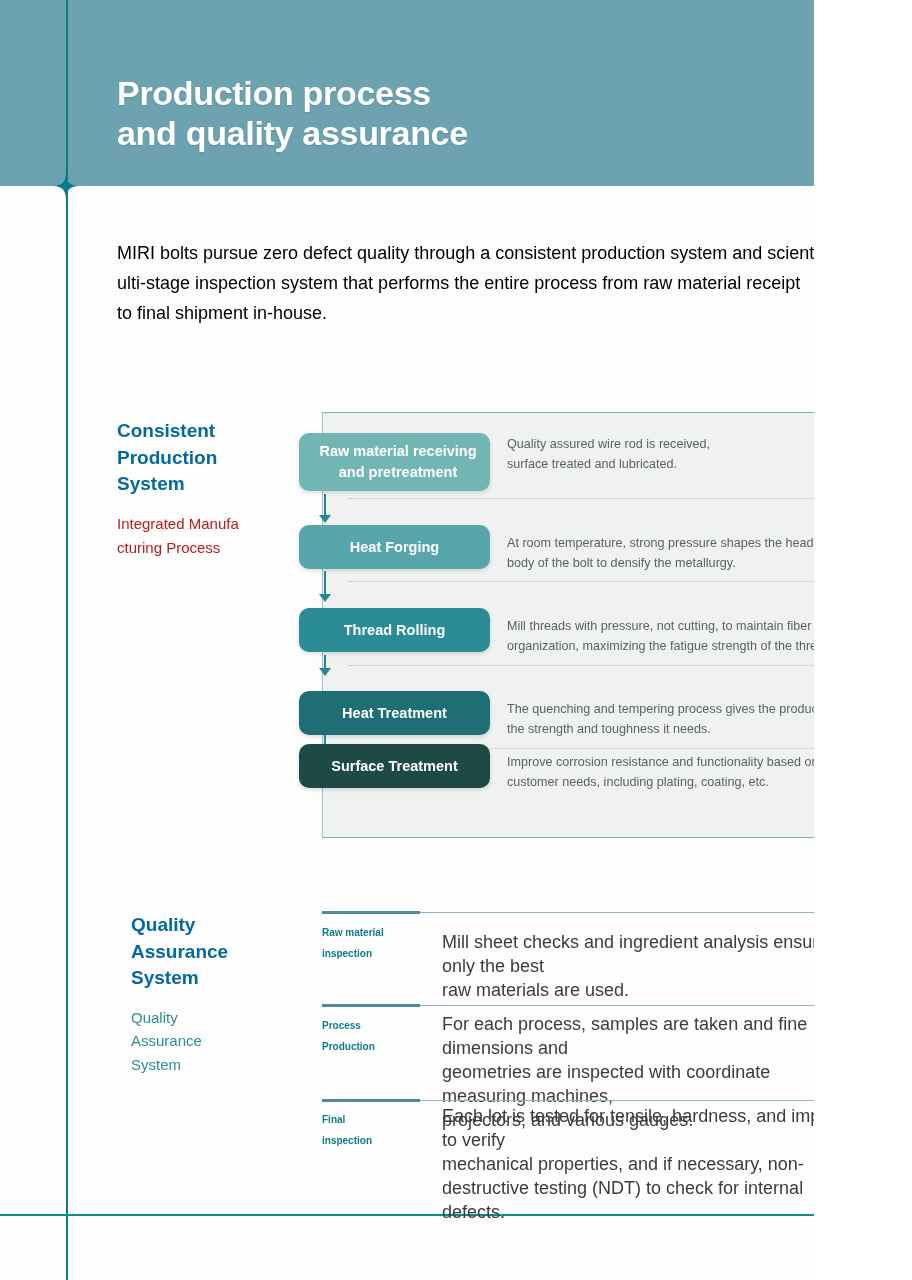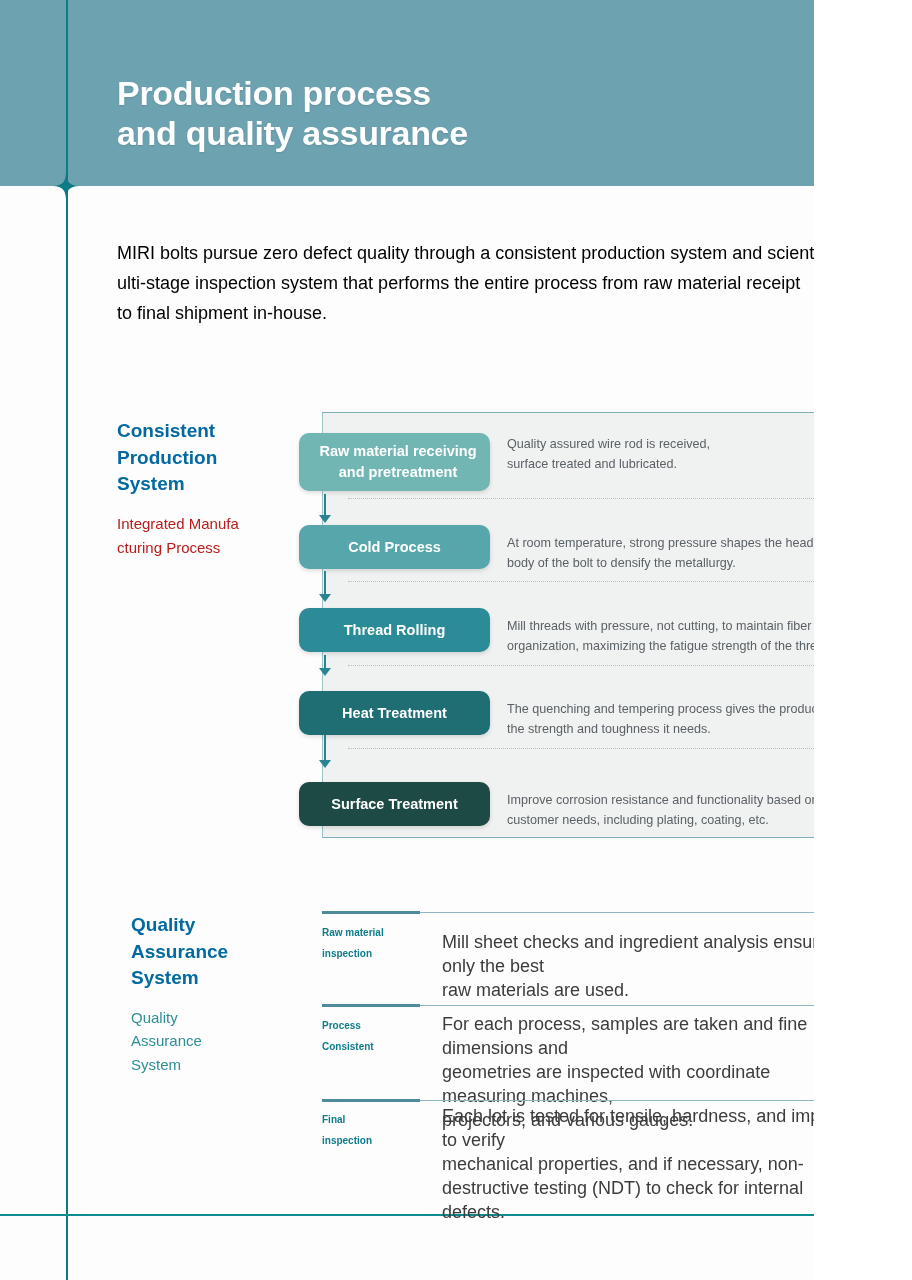--- a/index.html
+++ b/index.html
@@ -232,21 +232,21 @@
     <div class="flow-desc">Quality assured wire rod is received,
 surface treated and lubricated.</div>
   </div>
   <div class="arrow" style="left:318px; top:494px; height:30px;">
     <div class="stem" style="height:22px;"></div>
     <div class="head" style="top:21px;"></div>
   </div>
   <div class="dotted" style="left:348px; top:498px; width:502px;"></div>
 
   <div class="flow-row" style="left:299px; top:525px;">
-    <div class="flow-box" style="background:#56A6AC;">Cold Process</div>
+    <div class="flow-box" style="background:#56A6AC;">Heat Forging</div>
     <div class="flow-desc lower">At room temperature, strong pressure shapes the head and
 body of the bolt to densify the metallurgy.</div>
   </div>
   <div class="arrow" style="left:318px; top:571px; height:32px;">
     <div class="stem" style="height:24px;"></div>
     <div class="head" style="top:23px;"></div>
   </div>
   <div class="dotted" style="left:348px; top:581px; width:502px;"></div>
 
   <div class="flow-row" style="left:299px; top:608px;">
@@ -264,21 +264,21 @@
     <div class="flow-box" style="background:#1E6E74;text-align:center;">Heat Treatment</div>
     <div class="flow-desc lower">The quenching and tempering process gives the product
 the strength and toughness it needs.</div>
   </div>
   <div class="arrow" style="left:318px; top:735px; height:34px;">
     <div class="stem" style="height:26px;"></div>
     <div class="head" style="top:25px;"></div>
   </div>
   <div class="dotted" style="left:348px; top:748px; width:502px;"></div>
 
-  <div class="flow-row" style="left:299px; top:782px;">
+  <div class="flow-row" style="left:299px; top:744px;">
     <div class="flow-box" style="background:#1D4A44;">Surface Treatment</div>
     <div class="flow-desc lower">Improve corrosion resistance and functionality based on
 customer needs, including plating, coating, etc.</div>
   </div>
 
   <div class="sec-head" style="left:100px; top:912px;margin-left:31px;">
     <div class="sec-title">Quality
 Assurance
 System</div>
     <div class="sec-sub qa">Quality
@@ -292,21 +292,21 @@
     <div class="qa-label" style="top:11px;">Raw  material
 inspection</div>
     <div class="qa-text" style="top:19px;">Mill sheet checks and ingredient analysis ensure only the best
 raw materials are used.</div>
   </div>
 
   <div class="qa-row" style="top:1004px; height:92px;">
     <div class="qa-rule-thick"></div>
     <div class="qa-rule-thin"></div>
     <div class="qa-label" style="top:11px;">Process
-Consistent</div>
+Production</div>
     <div class="qa-text" style="top:8px;">For each process, samples are taken and fine dimensions and
 geometries are inspected with coordinate measuring machines,
  projectors, and various gauges.</div>
   </div>
 
   <div class="qa-row" style="top:1099px; height:92px;">
     <div class="qa-rule-thick"></div>
     <div class="qa-rule-thin"></div>
     <div class="qa-label" style="top:10px;">Final
 inspection</div>

